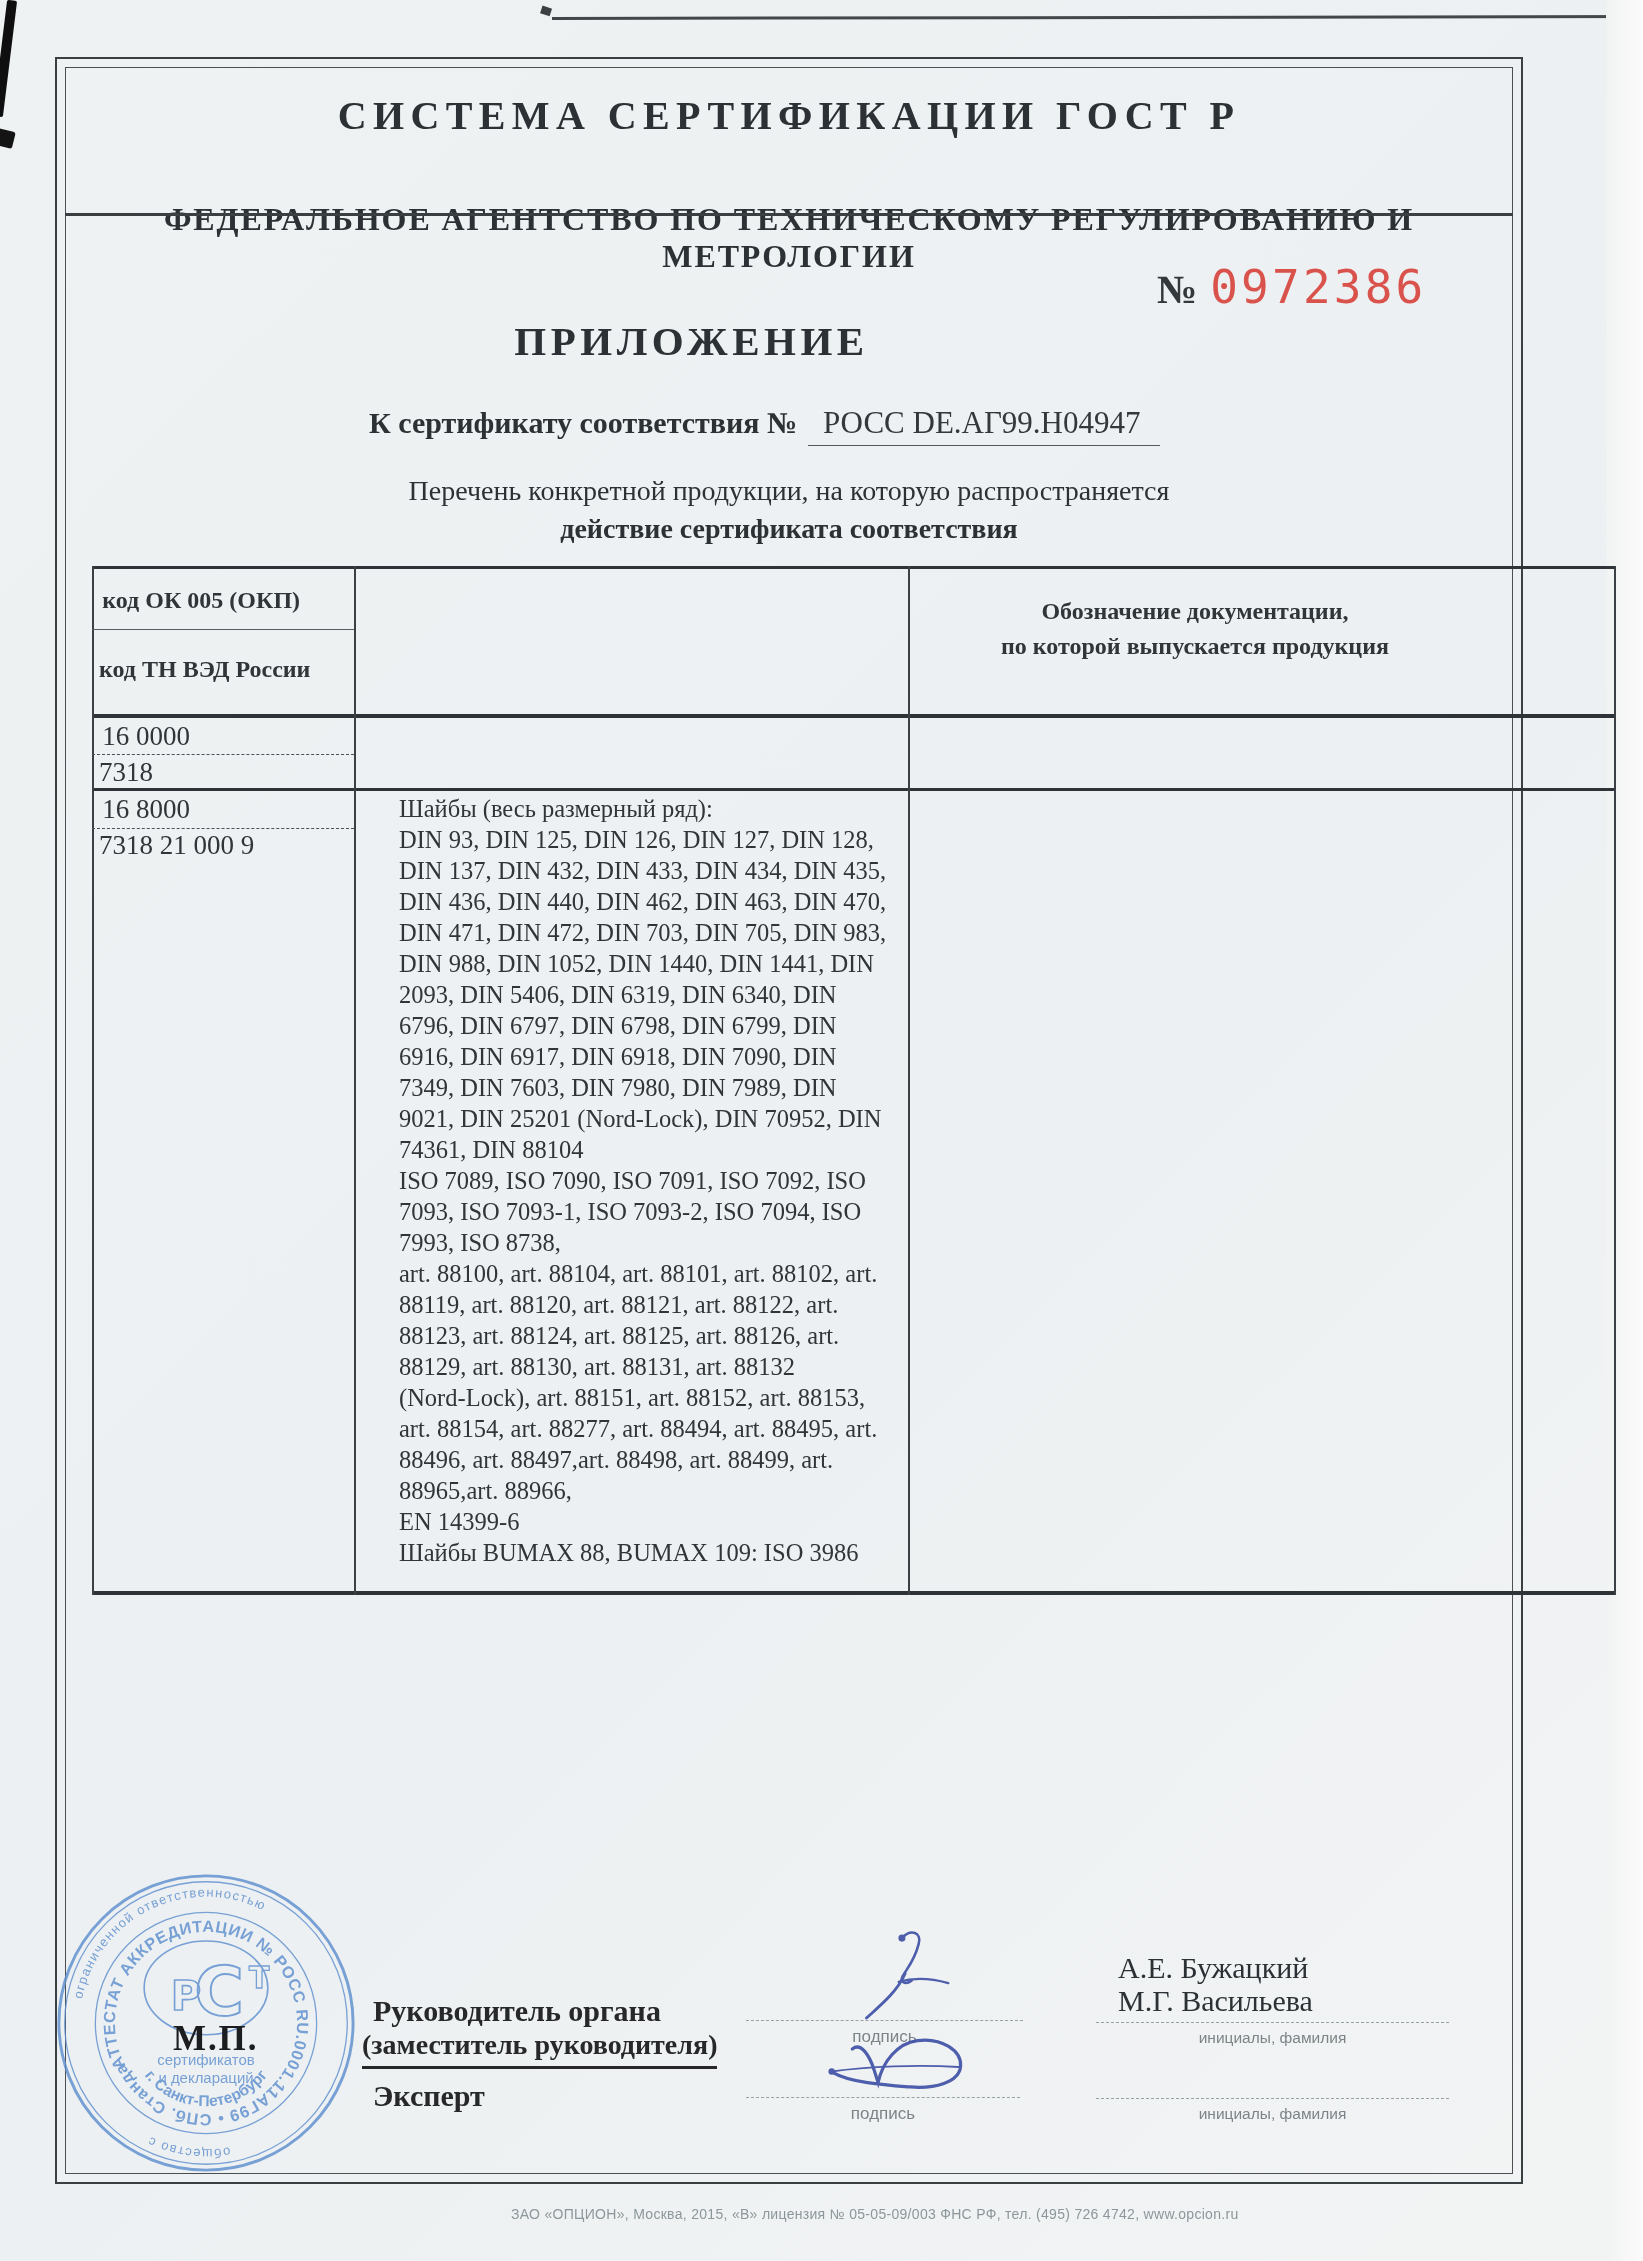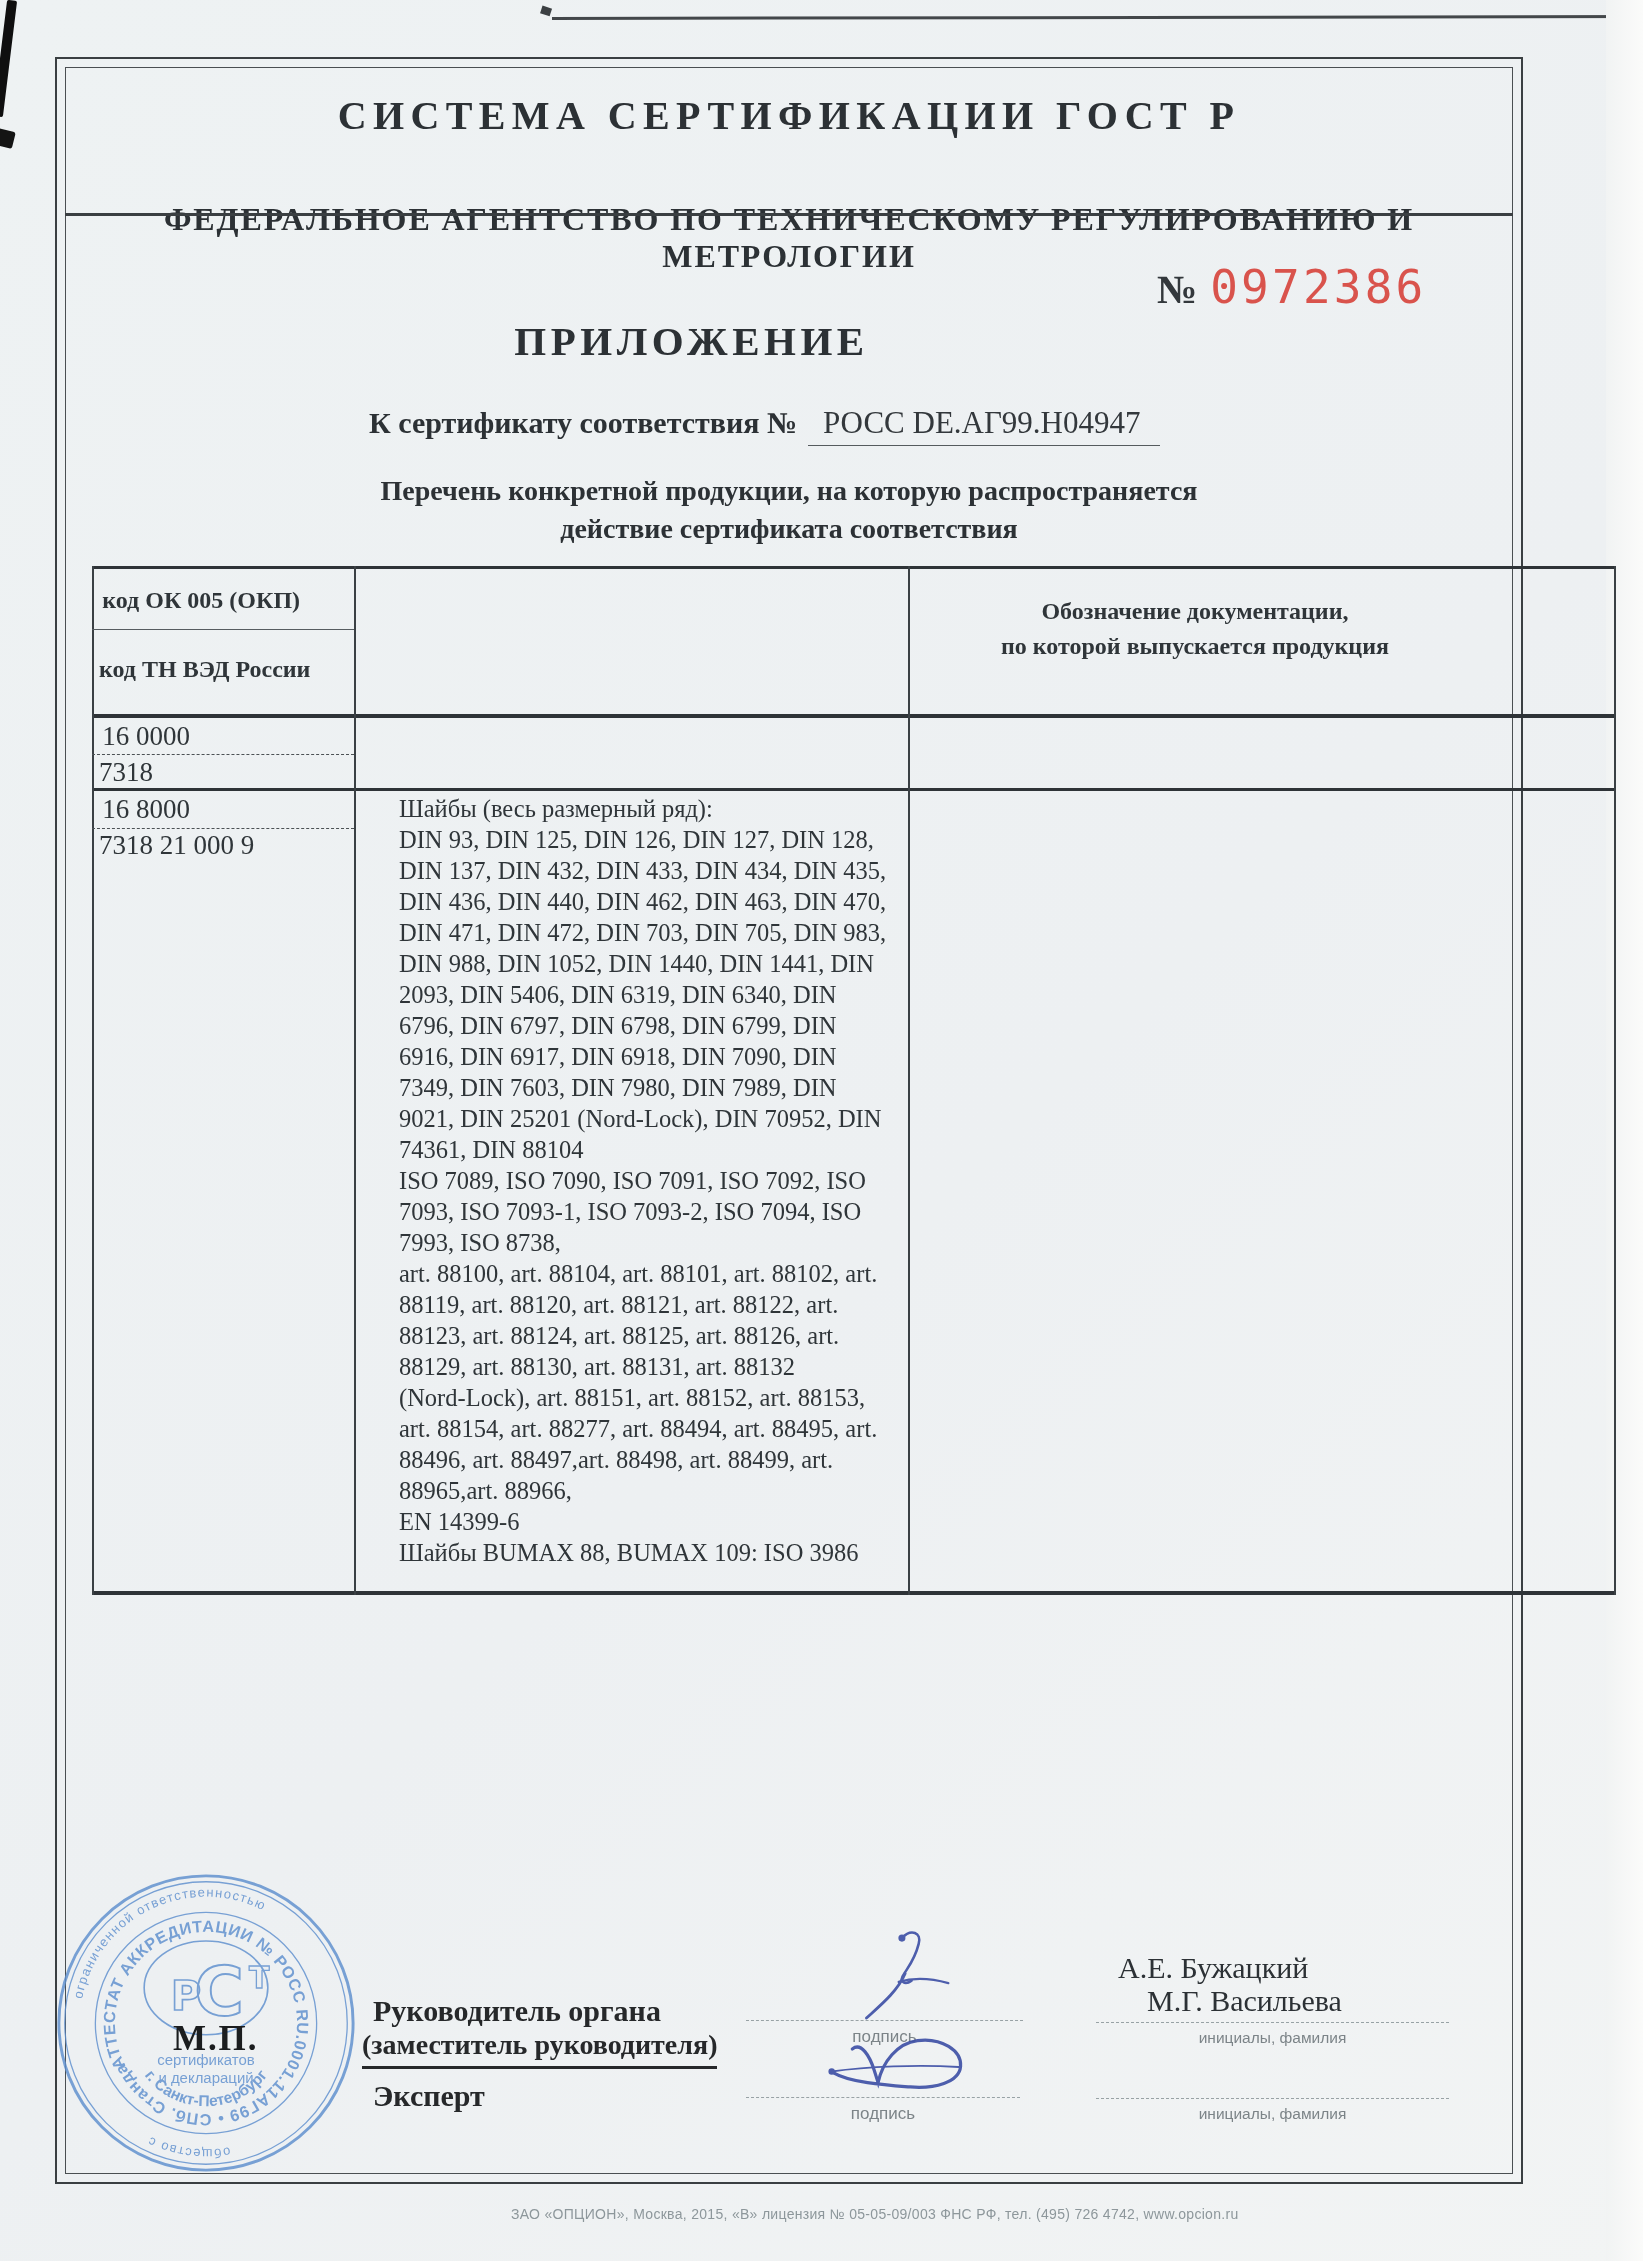--- a/index.html
+++ b/index.html
@@ -24,21 +24,21 @@
   .hdr-divider{left:65px;top:213px;width:1448px;height:3.2px;background:#3a3f42;}
   
   .doc-number{left:1157px;top:260px;display:flex;align-items:baseline;gap:13px;}
   .doc-number .nsign{font-size:40px;font-weight:700;color:#33383c;}
   .doc-number .nval{font-family:"DejaVu Sans Mono","Liberation Mono",monospace;font-size:46px;color:#d9534c;letter-spacing:3.2px;}
   
   .title{left:65px;top:317px;width:1253px;text-align:center;font-size:41px;font-weight:700;letter-spacing:4.5px;color:#2c3135;}
   .cert-line{left:369px;top:405px;display:flex;align-items:baseline;}
   .cert-prefix{font-size:30px;font-weight:700;color:#2c3135;}
   .cert-number{font-size:31px;margin-left:10.3px;padding:0 19.3px 3.9px 15.5px;border-bottom:1.9px solid #555b5e;color:#33383c;}
-  .purpose1{left:65px;top:475px;width:1448px;text-align:center;font-size:28px;font-weight:700;color:#2c3135;}
+  .purpose1{left:65px;top:475px;width:1448px;text-align:center;font-size:28px;font-weight:400;color:#2c3135;}
   .purpose2{left:65px;top:513px;width:1448px;text-align:center;font-size:28px;font-weight:700;color:#2c3135;}
   
   .ctable{left:92px;top:566px;width:1524px;height:1029px;}
   .ctable .abs{position:absolute;}
   .bt{background:#2e3337;}
   .t-top{left:0;right:0;top:0;height:3.2px;}
   .t-hdr{left:0;right:0;top:148px;height:3.9px;}
   .t-r1{left:0;right:0;top:222px;height:3.2px;}
   .t-bot{left:0;right:0;bottom:0;height:3.9px;}
   .t-vl{top:0;bottom:0;width:1.9px;background:#3a4044;}
@@ -64,21 +64,21 @@
   .sig-line{border-top:1.3px dashed #98a2a5;height:0;}
   .sig-line1{left:746px;top:2020px;width:277px;}
   .sig-line2{left:746px;top:2097px;width:274px;}
   .name-line1{left:1096px;top:2022px;width:353px;border-top:1.3px dashed #98a2a5;height:0;}
   .name-line2{left:1096px;top:2098px;width:353px;border-top:1.3px dashed #98a2a5;height:0;}
   .caption{font-family:"Liberation Sans","DejaVu Sans",sans-serif;color:#7c8488;text-align:center;}
   .cap-sign1{left:746px;top:2027px;width:277px;font-size:17px;}
   .cap-sign2{left:746px;top:2104px;width:274px;font-size:17px;}
   .cap-name1{left:1096px;top:2029px;width:353px;font-size:15.5px;}
   .cap-name2{left:1096px;top:2105px;width:353px;font-size:15.5px;}
-  .sig-name1{left:1118px;top:1984px;font-size:30px;color:#2c3135;margin-left:29px;}
+  .sig-name1{left:1118px;top:1984px;font-size:30px;color:#2c3135;}
   .sig-name2{left:1118px;top:1951px;font-size:30px;color:#2c3135;}
   .mp-mark{left:173px;top:2019px;font-size:35px;font-weight:700;letter-spacing:1.9px;color:#1b1d1f;}
   .stamp-svg{left:55px;top:1872px;width:302px;height:302px;opacity:.82;}
   .stamp-text{font-family:"Liberation Sans","DejaVu Sans",sans-serif;}
   .ink-overlay{left:0;top:0;width:1644px;height:2261px;pointer-events:none;}
   .footer-imprint{left:511px;top:2206px;font-family:"Liberation Sans","DejaVu Sans",sans-serif;font-size:14px;color:#8d979b;letter-spacing:0.3px;}
 </style>
 </head>
 <body>
 

